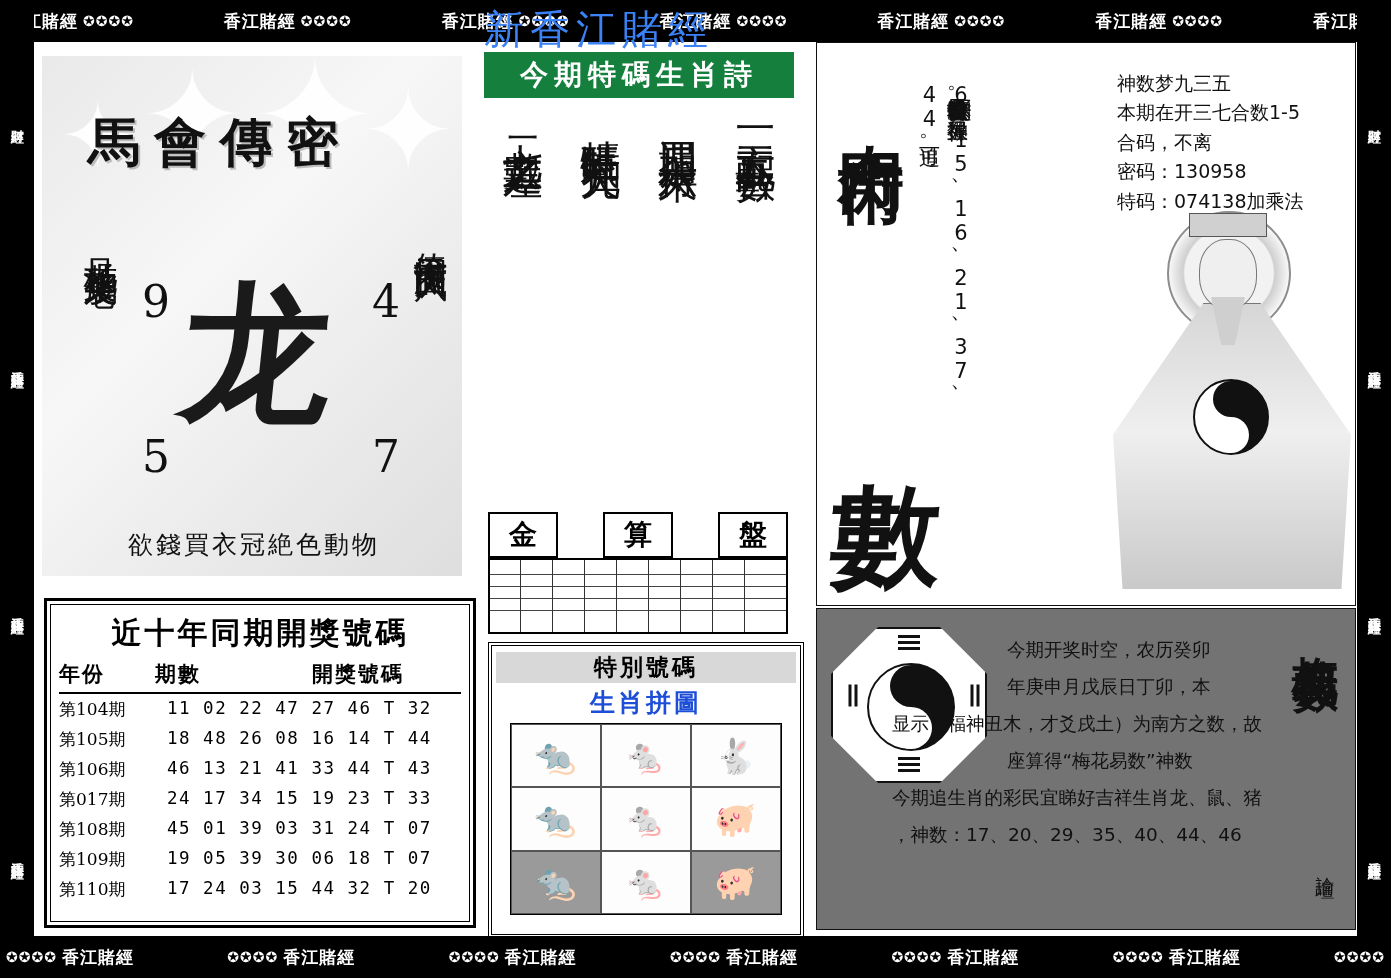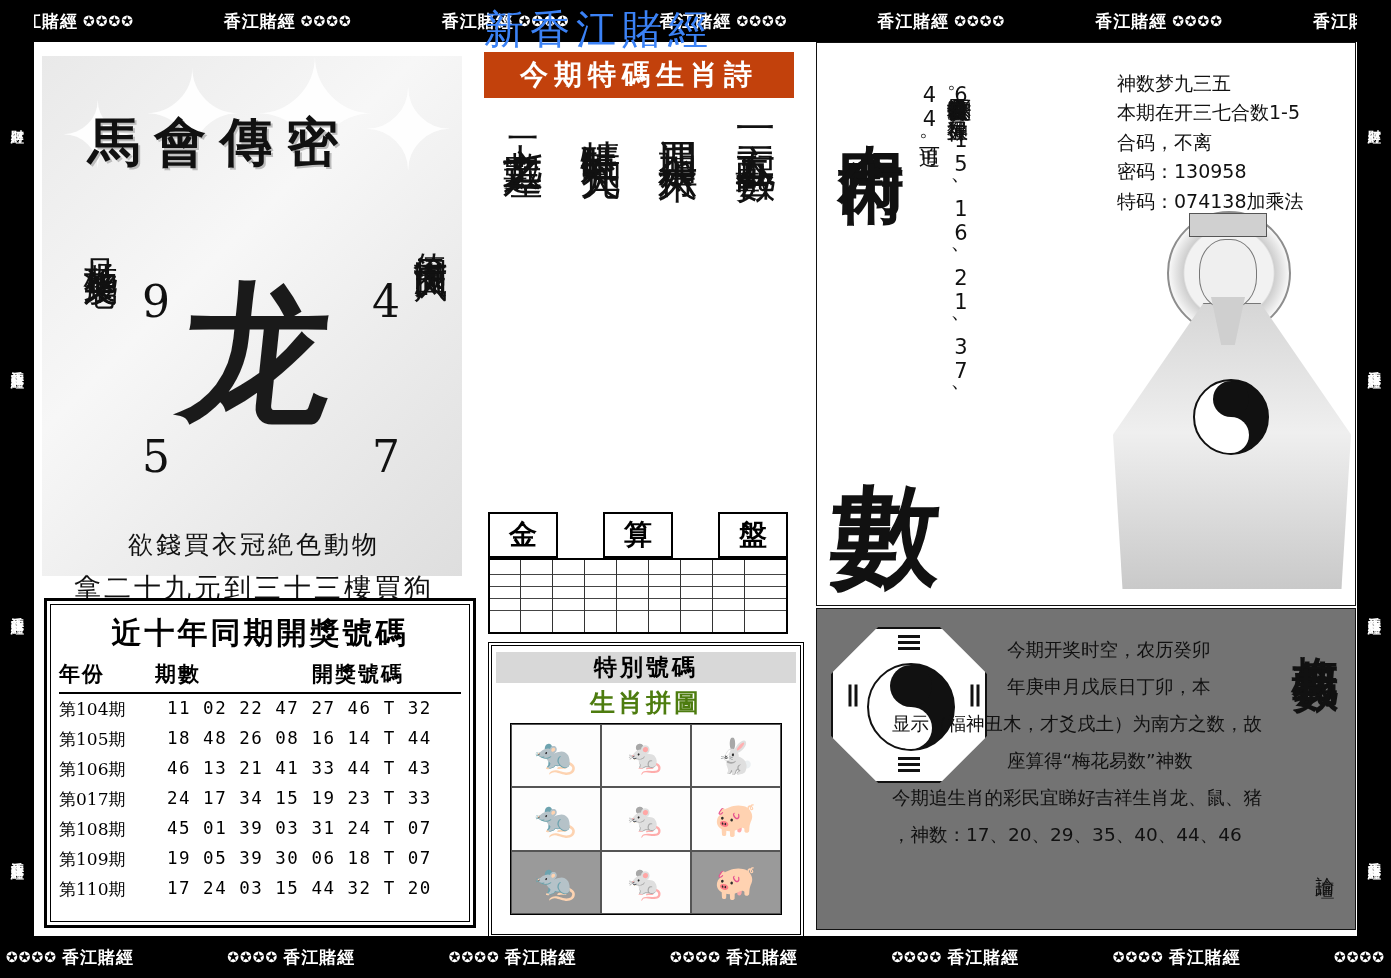--- a/index.html
+++ b/index.html
@@ -115,21 +115,21 @@
 
   
   .col-mid{position:absolute;left:444px;top:0;width:330px;height:894px;}
 
   .mid-banner{
     position:absolute;left:6px;top:-40px;width:310px;
     font-family:"DejaVu Serif", serif;font-size:40px;font-weight:normal;letter-spacing:6px;
     color:#3b82f6;
   }
   .mid-black{
-    position:absolute;left:6px;top:10px;width:310px;height:46px;background:#c2410c;color:#fff;
+    position:absolute;left:6px;top:10px;width:310px;height:46px;background:#15803d;color:#fff;
     font-family:"DejaVu Serif", serif;font-size:28px;font-weight:bold;letter-spacing:6px;
     display:flex;align-items:center;justify-content:center;
   }
   .poem-box{
     position:absolute;left:6px;top:58px;width:310px;height:400px;
     background:#fff;border:0;
     display:flex;flex-direction:row-reverse;justify-content:space-around;padding-top:8px;
   }
   .poem-col{
     writing-mode:vertical-rl;text-orientation:upright;
@@ -158,21 +158,21 @@
     position:absolute;left:10px;top:600px;width:300px;height:280px;
     border:4px double #000;background:#fff;padding:4px;
   }
   .zb-title{
     text-align:center;font-family:"DejaVu Serif",serif;font-weight:bold;
     font-size:23px;letter-spacing:3px;margin-top:2px;color:#000;
     background:#d8d8d8;
   }
   .zb-sub{
     text-align:center;font-family:"DejaVu Serif",serif;font-weight:bold;
-    font-size:25px;letter-spacing:3px;margin:3px 0 4px;color:#4d7c0f;
+    font-size:25px;letter-spacing:3px;margin:3px 0 4px;color:#1d4ed8;
   }
   .zgrid{
     width:270px;height:190px;margin:0 auto;
     display:grid;grid-template-columns:repeat(3,1fr);grid-template-rows:repeat(3,1fr);
     border:1px solid #000;
   }
   .zcell{border:1px solid #555;display:flex;align-items:center;justify-content:center;
     font-size:34px;color:#333;background:#fdfdfd;overflow:hidden;}
   .zcell.dark{background:#9a9a9a;}
 
@@ -346,21 +346,20 @@
         <div class="vpoem vp-left">见杨花柒度飞老</div>
         <div class="vpoem vp-right">倚阑干满面天风</div>
         <div class="dragon">龙</div>
         <div class="num n-tl">9</div>
         <div class="num n-tr">4</div>
         <div class="num n-bl">5</div>
         <div class="num n-br">7</div>
       </div>
 
       <div class="subline sl1">欲錢買衣冠絶色動物</div>
-      <div class="subline sl2">拿二十九元到三十三樓買狗</div>
 
       <div class="table-box">
         <div class="table-inner">
           <div class="tbl-title">近十年同期開獎號碼</div>
           <div class="tbl-head">
             <span class="th-y">年份</span>
             <span class="th-p">期數</span>
             <span class="th-n">開獎號碼</span>
           </div>
           <div class="tbl-row">

